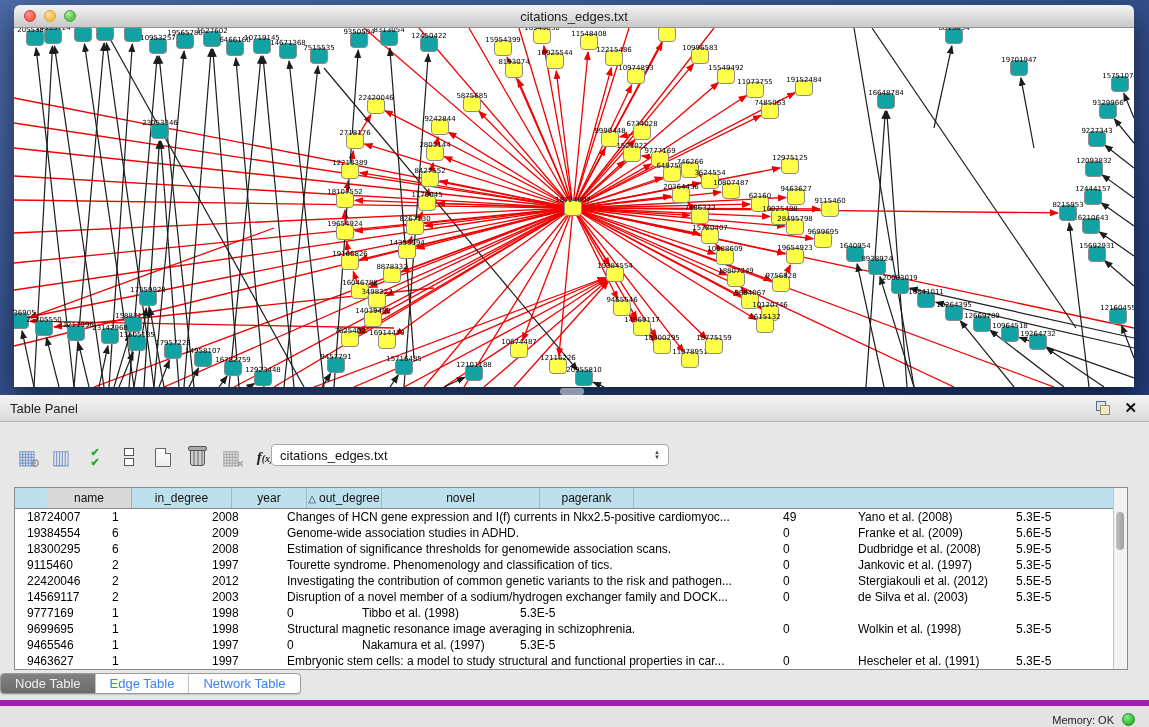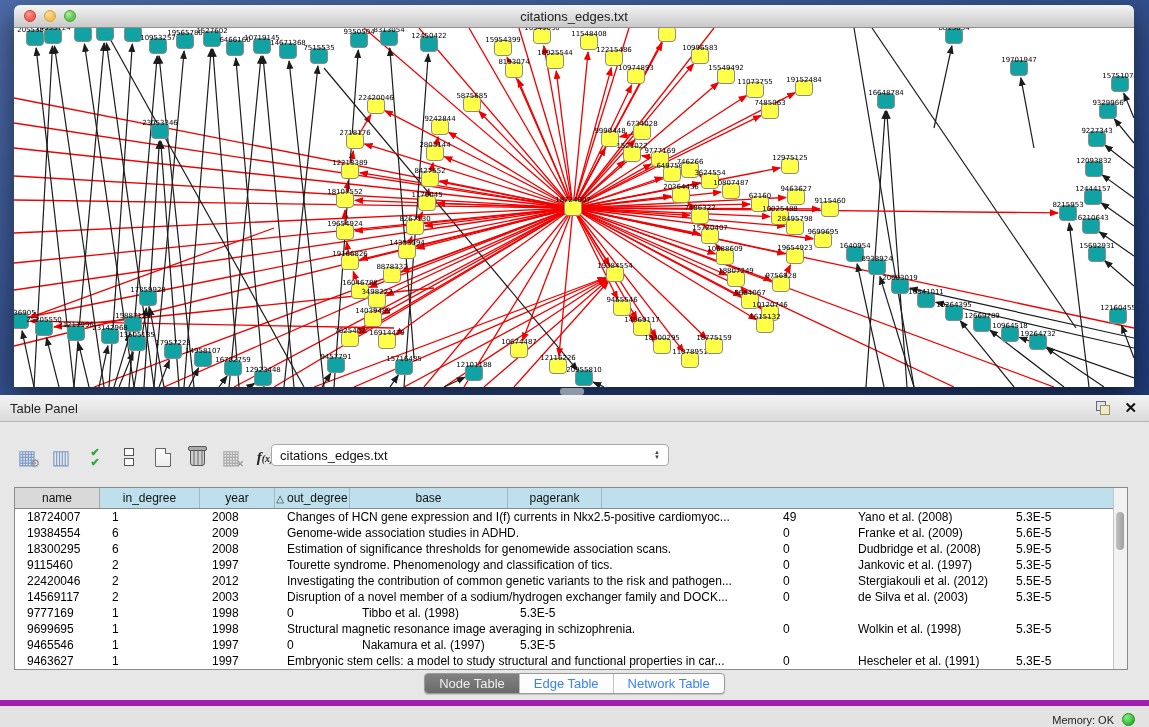--- a/index.html
+++ b/index.html
@@ -61,21 +61,21 @@
     border-right:1px solid #9fb9c6;overflow:hidden;white-space:nowrap;text-overflow:ellipsis;background:#bee0ed;flex:0 0 auto;}
   .th.gray{background:#d9d9d9;border-right:1px solid #a9a9a9;}
   .th.filler{border-right:none;flex:1 1 auto;}
   .sortind{font-size:10px;margin-right:3px;color:#133;}
   .trow{display:flex;height:16px;line-height:16px;font-size:12px;color:#000;}
   .td{box-sizing:border-box;padding-left:12px;overflow:hidden;white-space:nowrap;text-overflow:ellipsis;flex:0 0 auto;}
   #vscroll{position:absolute;right:0;top:0;width:13px;height:181px;background:#f2f2f2;border-left:1px solid #c4c4c4;}
   #vscroll .thumb{position:absolute;left:2px;top:24px;width:8px;height:38px;border-radius:4px;
     background:linear-gradient(90deg,#c2c2c2,#9f9f9f);}
   
-  #tabs{position:absolute;left:0;top:278px;width:1149px;display:flex;justify-content:center;}
+  #tabs{position:absolute;left:0;top:278px;width:1149px;display:flex;}
   .seg{display:inline-flex;border:1px solid #9a9a9a;border-radius:4px;overflow:hidden;background:#fdfdfd;
     box-shadow:0 1px 1px rgba(0,0,0,.15);}
   .seg .tab{padding:2px 14px;font-size:13px;color:#3b82f6;border-left:1px solid #c2c2c2;cursor:default;}
   .seg .tab:first-child{border-left:none;}
   .seg .tab.active{background:linear-gradient(#828282,#6a6a6a);color:#efefec;}
   
   #statusbar{position:absolute;left:0;top:305px;width:1149px;height:27px;background:#e3e3e3;
     border-top:6px solid #a21caf;display:flex;align-items:center;justify-content:flex-end;}
   #statusbar .mem{font-size:11px;color:#222;margin-right:8px;}
   #statusbar .dot{width:13px;height:13px;border-radius:50%;margin-right:14px;
@@ -818,25 +818,25 @@
     </div>
   <div id="table-select">
     <span>citations_edges.txt</span>
     <span class="arrows">
         <span>▲</span>
         <span>▼</span>
       </span>
   </div>
   <div id="table-wrap">
     <div id="thead">
-        <div class="th gray" style="width: 85px;">name</div>
+        <div class="th gray" style="width: 85px; margin-left: 32px;">name</div>
         <div class="th" style="width: 100px;">in_degree</div>
         <div class="th" style="width: 75px;">year</div>
         <div class="th" style="width: 75px;"><span class="sortind">△</span>out_degree</div>
-        <div class="th" style="width: 158px;">base</div>
+        <div class="th" style="width: 158px;">novel</div>
         <div class="th" style="width: 94px;">pagerank</div>
         <div class="th filler"></div>
       </div>
     <div id="tbody">
         <div class="trow">
           <div class="td" style="width: 85px;">18724007</div>
           <div class="td" style="width: 100px;">1</div>
           <div class="td" style="width: 75px;">2008</div>
           <div class="td" style="width: 496px;">Changes of HCN gene expression and I(f) currents in Nkx2.5-positive cardiomyoc...</div>
           <div class="td" style="width: 75px;">49</div>

